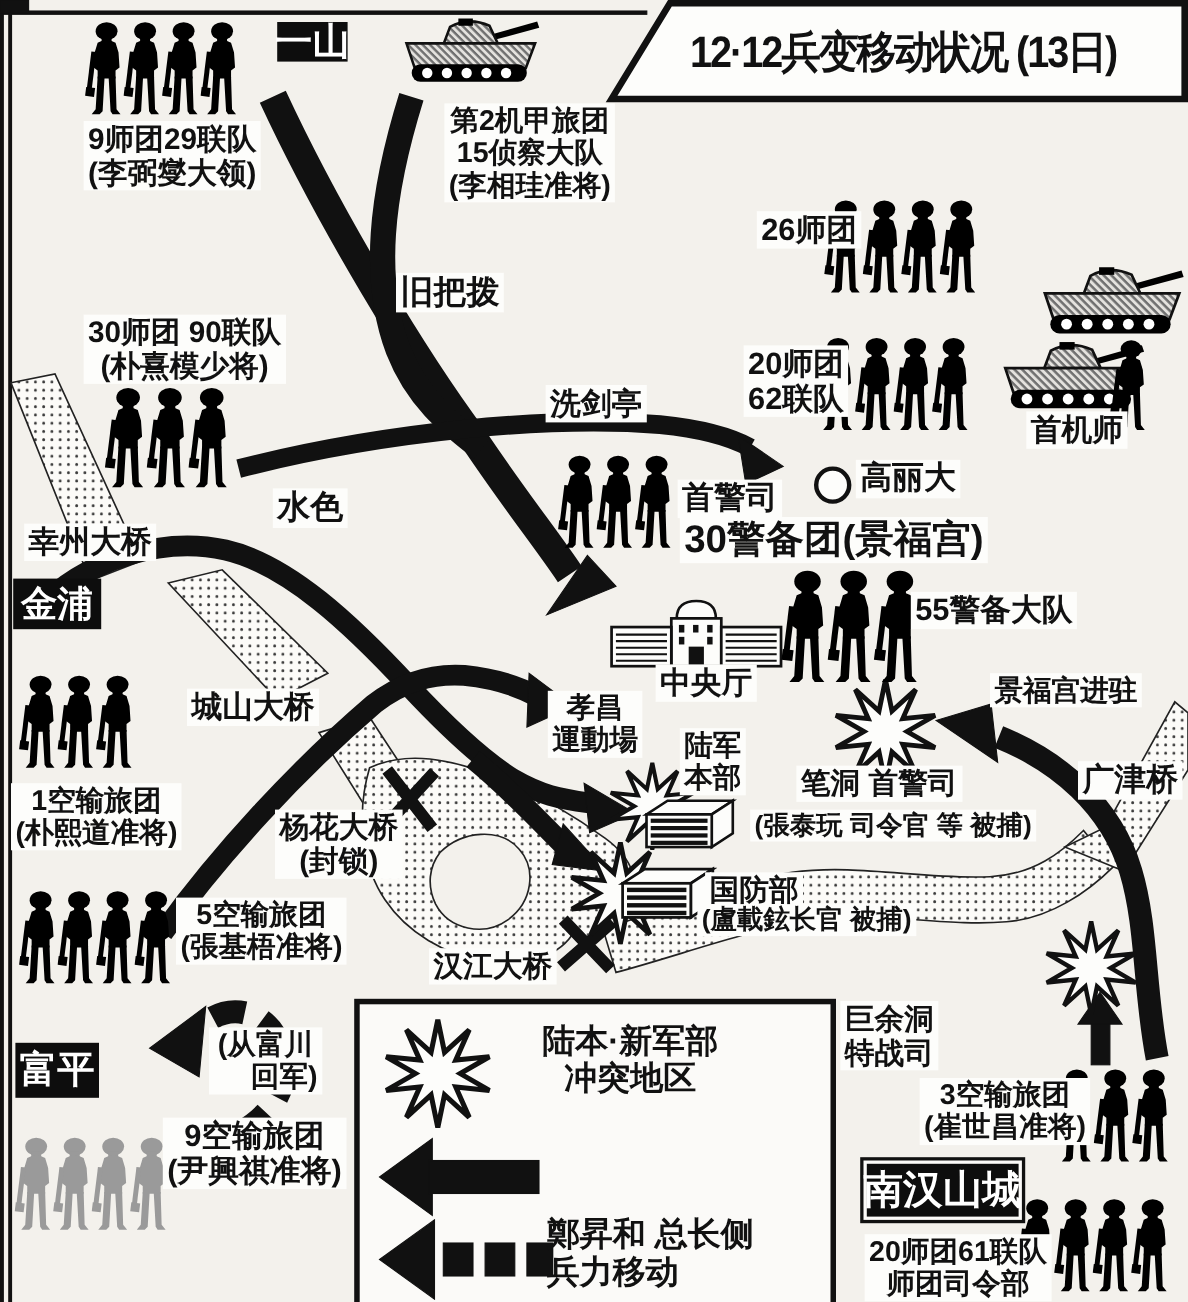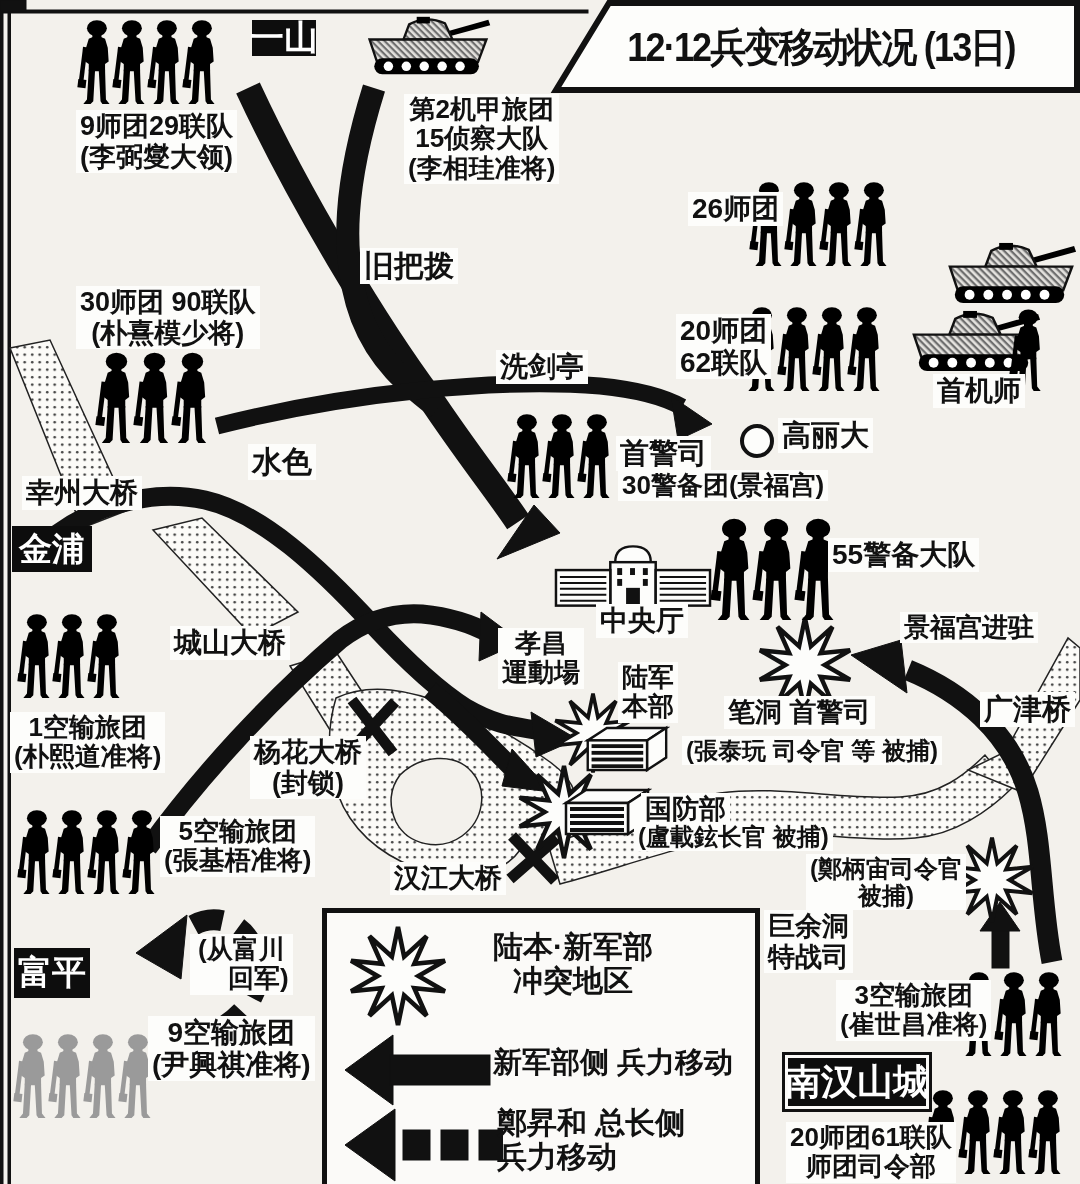--- a/index.html
+++ b/index.html
@@ -353,21 +353,21 @@
   <div class="lbl" style="left:676px;top:314px;font-size:28px">
     <span>20师团</span>
     <span>62联队</span>
   </div>
   <div class="lbl" style="left:933px;top:374px;font-size:28px">
     <span>首机师</span>
   </div>
   <div class="lbl" style="left:616px;top:436px;font-size:29px">
     <span>首警司</span>
   </div>
-  <div class="lbl" style="left:618px;top:470px;font-size:26px">
+  <div class="lbl" style="left:618px;top:470px;font-size:35px">
     <span>30警备团(景福宫)</span>
   </div>
   <div class="lbl" style="left:828px;top:538px;font-size:28px">
     <span>55警备大队</span>
   </div>
   <div class="lbl" style="left:10px;top:712px;font-size:26px">
     <span>1空输旅团</span>
     <span>(朴熙道准将)</span>
   </div>
   <div class="lbl" style="left:160px;top:816px;font-size:26px">
@@ -438,47 +438,40 @@
   <div class="lbl" style="left:250px;top:736px;font-size:27px">
     <span>杨花大桥</span>
     <span>(封锁)</span>
   </div>
   <div class="lbl" style="left:390px;top:862px;font-size:27px">
       <span>汉江大桥</span>
     </div>
   <div class="lbl" style="left:190px;top:934px;font-size:26px">
     <span>(从富川</span>
     <span class="ind">回军)</span>
-  </div>
-  <div class="lbl" style="left:806px;top:854px;font-size:24px">
-    <span>(鄭柄宙司令官</span>
-    <span>被捕)</span>
   </div>
   <div class="lbl" style="left:764px;top:910px;font-size:27px">
     <span>巨余洞</span>
     <span>特战司</span>
   </div>
 
   <div id="legend" style="left:322px;top:908px;width:428px;height:276px">
     <svg class="abs" style="left:12px;top:12px" width="118" height="102" viewBox="0 0 100 100">
         <use href="#burst-shape"></use>
       </svg>
     <div class="lbl" style="left:162px;top:16px;font-size:30px">
       <span>陆本·新军部</span>
       <span>冲突地区</span>
     </div>
     <svg class="abs" style="left:16px;top:120px" width="152" height="74" viewBox="0 0 152 74">
       <g class="ink">
           <polygon points="2,37 50,2 50,72"></polygon>
           <rect x="47" y="22" width="100" height="30"></rect>
         </g>
     </svg>
-    <div class="lbl" style="left:162px;top:132px;font-size:29px">
-        <span>新军部侧 兵力移动</span>
-      </div>
     <svg class="abs" style="left:16px;top:190px" width="160" height="80" viewBox="0 0 160 80">
       <g class="ink">
           <polygon points="2,42 52,6 52,78"></polygon>
           <rect x="60" y="27" width="27" height="30"></rect>
           <rect x="98" y="27" width="27" height="30"></rect>
           <rect x="136" y="27" width="24" height="30"></rect>
         </g>
     </svg>
     <div class="lbl" style="left:166px;top:192px;font-size:30px;text-align:left">
       <span>鄭昇和 总长侧</span>

